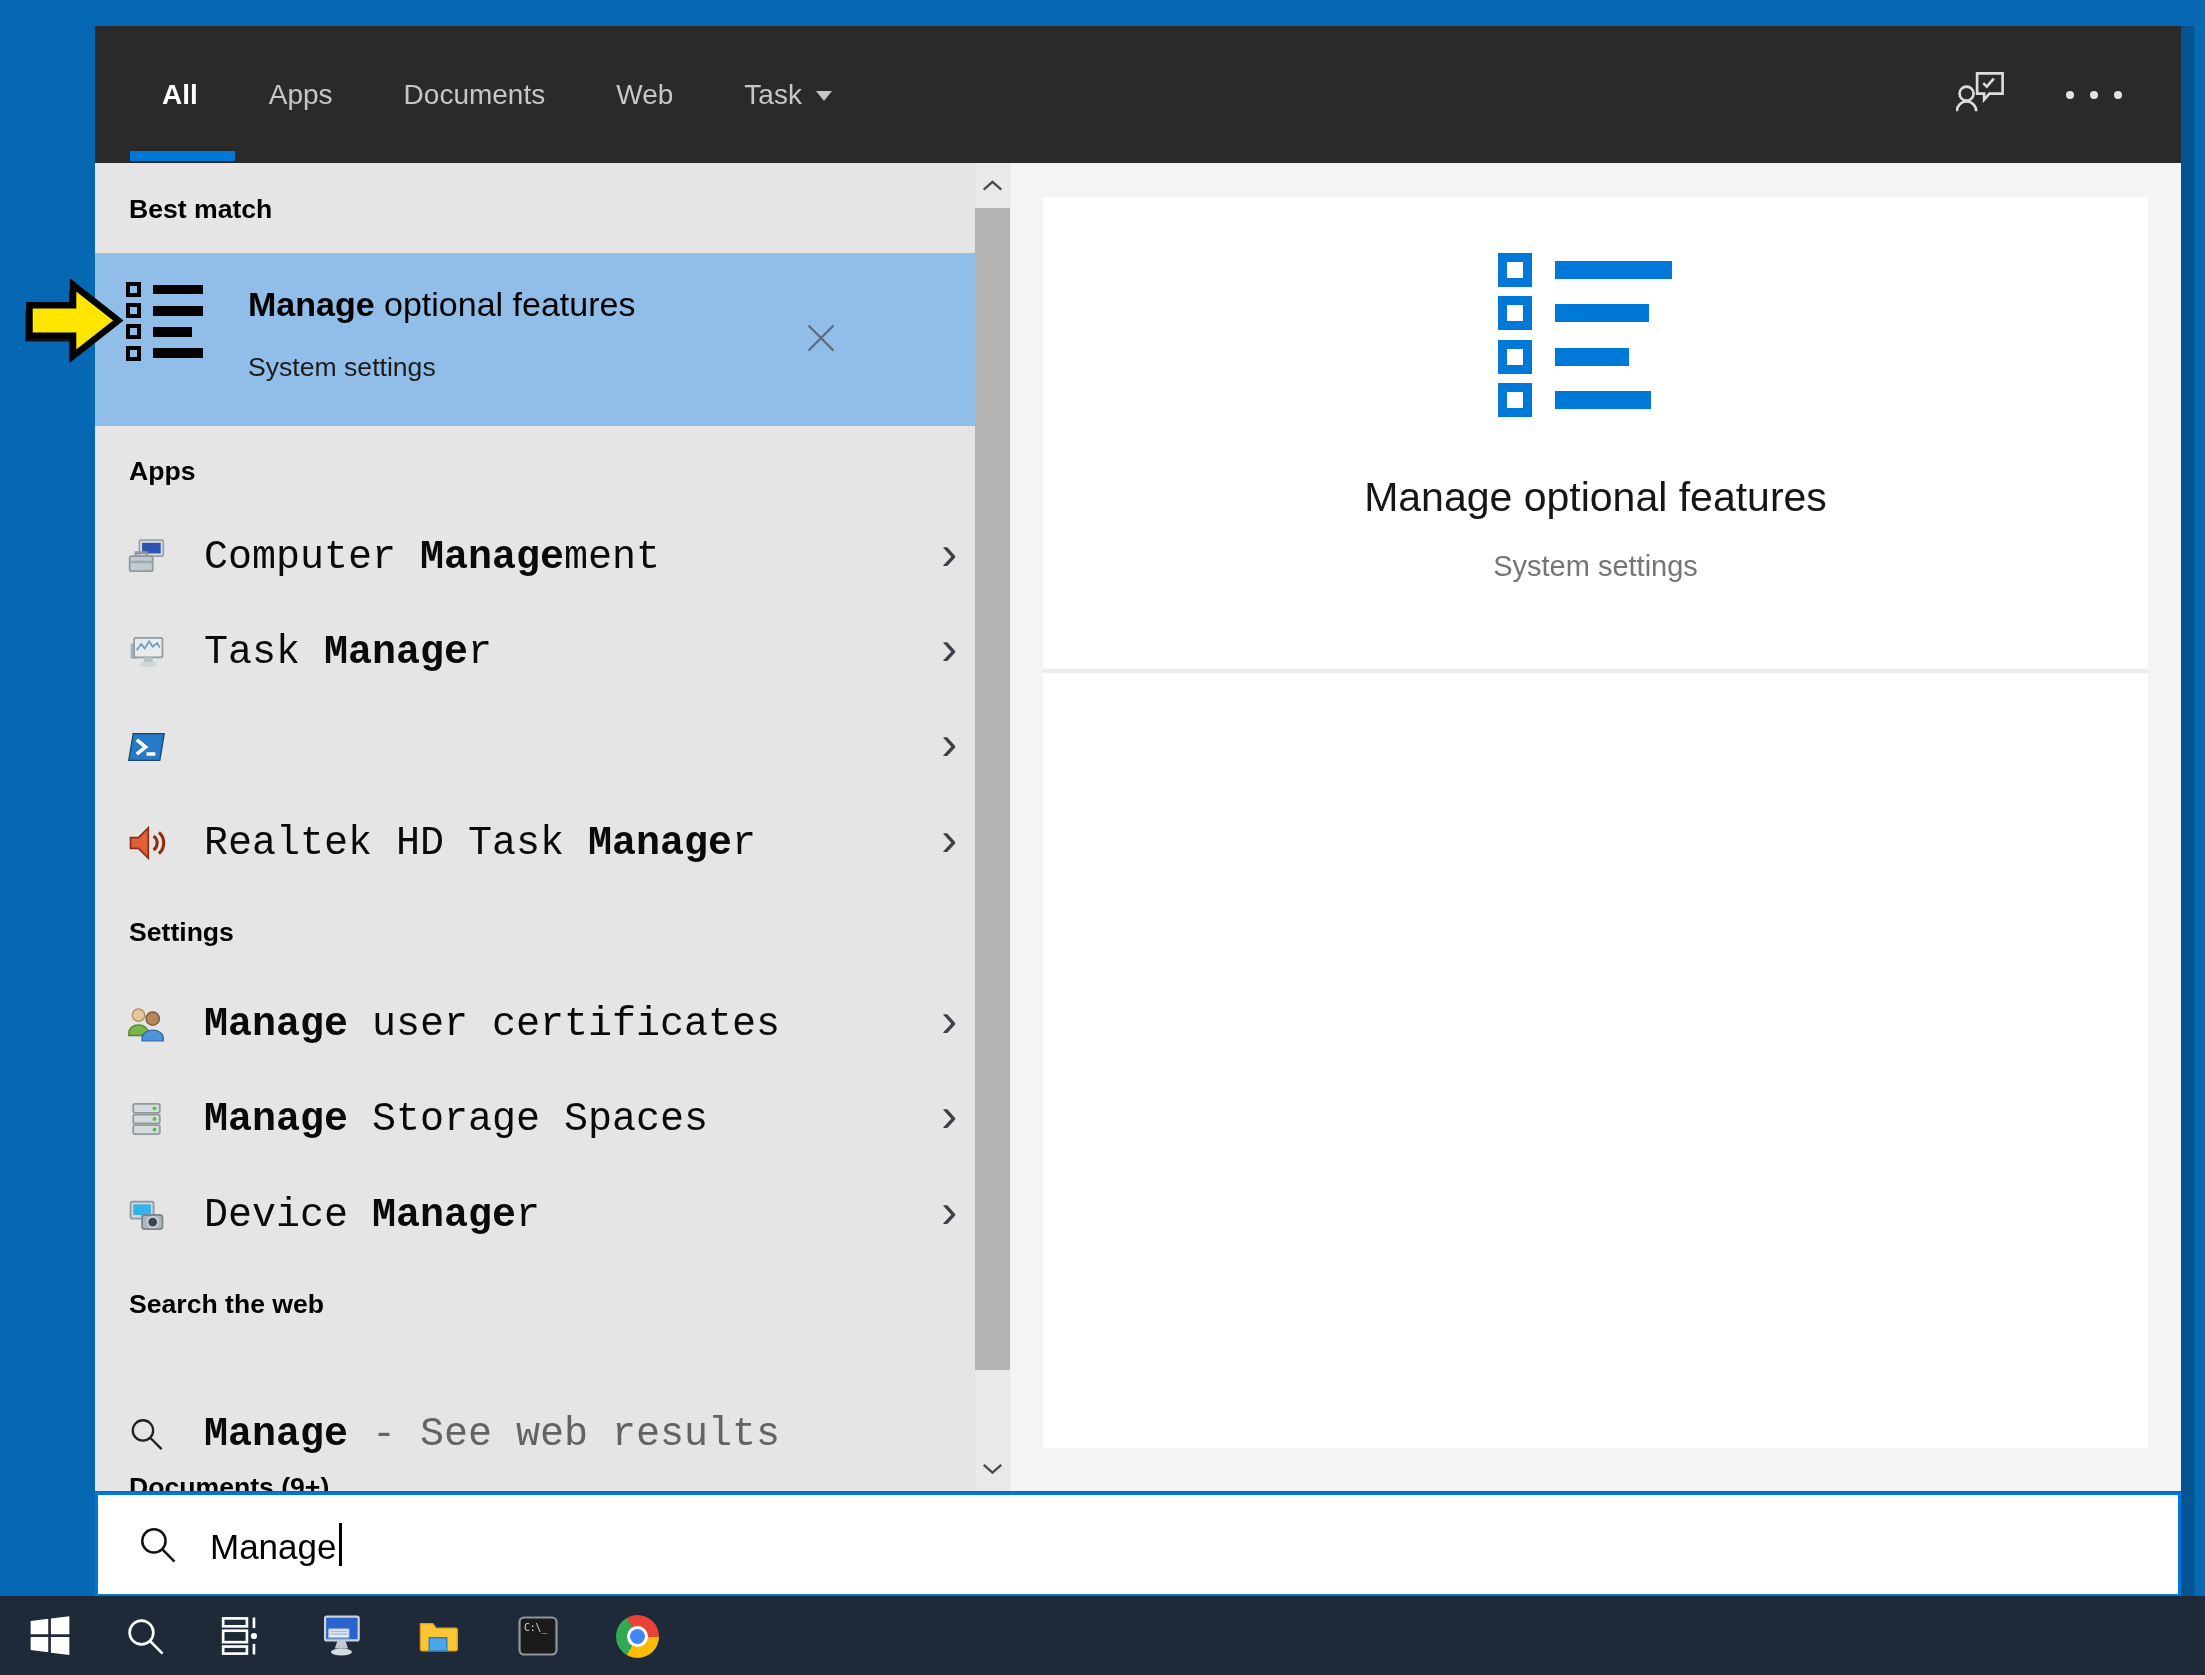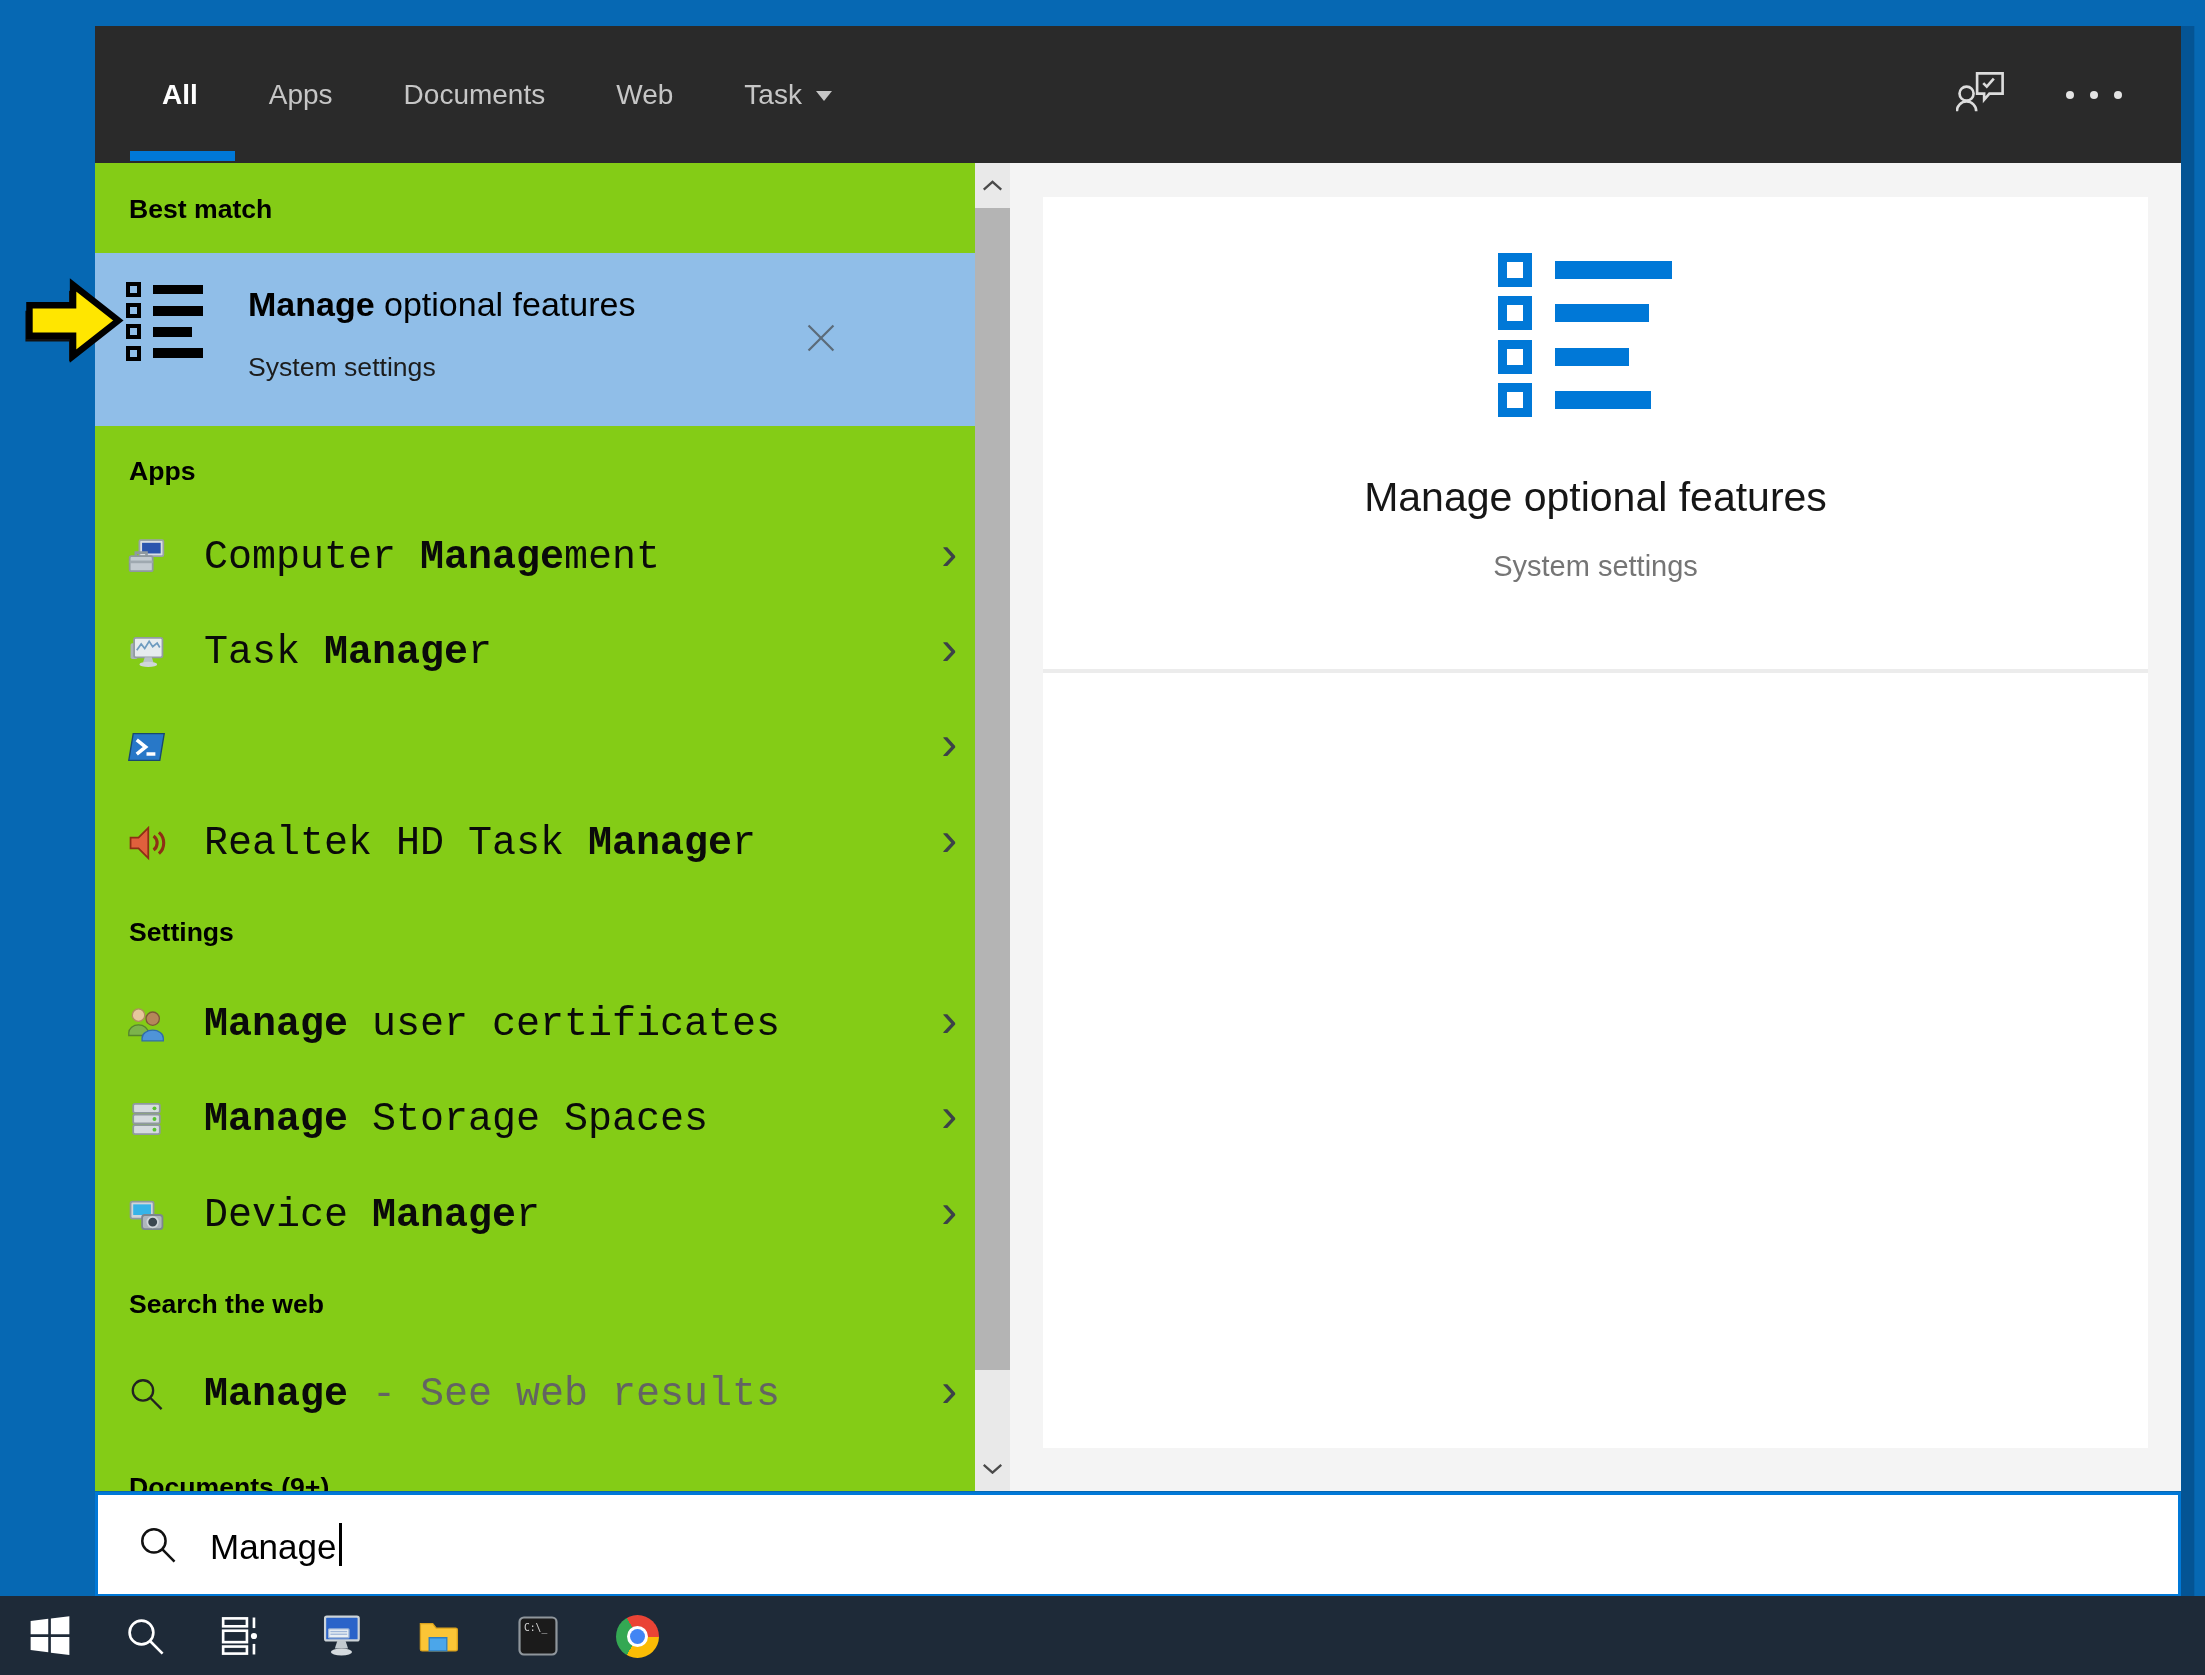--- a/index.html
+++ b/index.html
@@ -21,21 +21,21 @@
   .tab.active{color:#ffffff;font-weight:700;}
   .tab-underline{position:absolute;left:35px;bottom:1.8px;width:105px;height:10.6px;background:#0078d7;}
   .caret{width:0;height:0;border-left:8.9px solid transparent;border-right:8.9px solid transparent;
          border-top:10.6px solid #c6c6c6;margin-left:14px;margin-top:3.5px;}
   .hdr-icons{position:absolute;right:0;top:0;height:137px;display:flex;align-items:center;}
   .hdr-btn{margin-right:59px;display:flex;align-items:center;}
   .dots{display:flex;gap:16px;}
   .dots span{width:8px;height:8px;border-radius:50%;background:#e3e3e3;display:block;}
   
   .content{position:absolute;left:0;top:137px;width:100%;height:1328px;display:flex;}
-  .left-panel{position:relative;width:880px;height:100%;background:#84cc16;overflow:hidden;}
+  .left-panel{position:relative;width:880px;height:100%;background:#e5e5e5;overflow:hidden;}
   .heading{position:absolute;left:34px;font-size:26.6px;font-weight:700;color:#000;line-height:35px;}
   
   .bm-row{position:absolute;left:0;top:90px;width:100%;height:173px;background:#90bee8;cursor:pointer;}
   .mini-list{position:absolute;left:31px;top:29px;display:flex;flex-direction:column;gap:6.2px;}
   .mini-list .r{display:flex;align-items:center;}
   .mini-list .sq{width:15px;height:15px;border:4.4px solid #000;box-sizing:border-box;}
   .mini-list .bar{height:9.8px;background:#000;margin-left:11.5px;}
   .bm-title{position:absolute;left:153px;top:32px;font-size:34px;color:#000;white-space:nowrap;}
   .bm-sub{position:absolute;left:153px;top:99px;font-size:26.6px;color:#1c1c1c;}
   .bm-close{position:absolute;left:710px;top:69px;width:32px;height:32px;cursor:pointer;}
@@ -241,21 +241,21 @@
           <rect x="7" y="10" width="20" height="12" fill="#35b3e8"></rect>
           <rect x="17" y="22" width="23" height="16" rx="3" fill="#aeb6bd" stroke="#7c868d" stroke-width="2"></rect>
           <circle cx="29" cy="30" r="6" fill="#3b4750" stroke="#cfd5da" stroke-width="2"></circle>
         </svg>
         <div class="row-text"><span>Device </span><span class="t-match">Manage</span><span>r</span></div>
         <div class="chev">›</div>
       </div>
 
       <div class="heading" style="top:1124px;">Search the web</div>
 
-      <div class="row" style="top:1188px;">
+      <div class="row" style="top:1228px;padding-left:34px;">
         <svg class="row-icon" viewBox="0 0 44 44" fill="none" stroke="#222" stroke-width="2.6">
           <circle cx="18" cy="18" r="11.5"></circle>
             <line x1="26.5" y1="26.5" x2="39" y2="39"></line>
         </svg>
         <div class="row-text"><span class="t-match">Manage</span><span class="row-suffix"> - See web results</span></div>
         <div class="chev">›</div>
       </div>
 
       <div class="doc-heading">Documents (9+)</div>
     </div>

